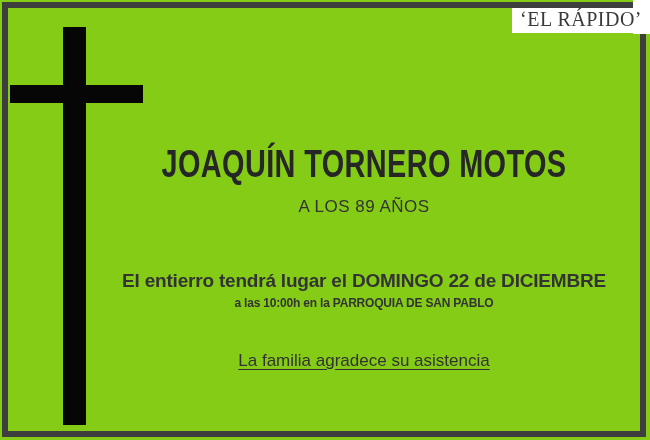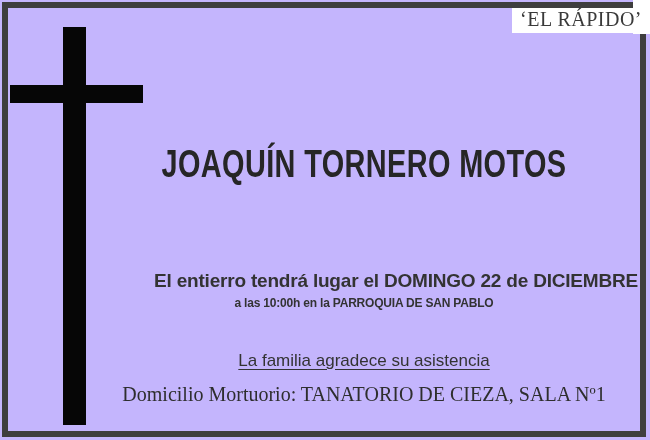--- a/index.html
+++ b/index.html
@@ -4,21 +4,21 @@
 <style>
   html, body {
     margin: 0;
     padding: 0;
     background: #ffffff;
   }
   .canvas {
     position: relative;
     width: 650px;
     height: 440px;
-    background: #c4b5fd;
+    background: #84cc16;
     overflow: hidden;
     font-family: "Liberation Sans", sans-serif;
     color: #303030;
   }
   
   .frame {
     position: absolute;
     left: 2px;
     top: 2px;
     right: 4px;
@@ -109,21 +109,20 @@
     font-size: 24px;
     letter-spacing: 1px;
     color: #3c3c3c;
   }
   .funeral-1 {
     top: 270px;
     font-size: 19px;
     font-weight: bold;
     letter-spacing: -0.2px;
     color: #333333;
-    text-align: right;
   }
   .funeral-2 {
     top: 296px;
     font-size: 12px;
     font-weight: bold;
     letter-spacing: -0.2px;
     color: #333333;
   }
   .family {
     top: 351px;
@@ -151,24 +150,24 @@
 
   <div>
     <div class="cross-v"></div>
     <div class="cross-h"></div>
   </div>
 
   <div class="content">
 
     <div class="line name">JOAQUÍN TORNERO MOTOS</div>
 
+    <div class="line age">A LOS 89 AÑOS</div>
 
 
     <div class="line funeral-1">El entierro tendrá lugar el DOMINGO 22 de DICIEMBRE</div>
 
     <div class="line funeral-2">a las 10:00h en la PARROQUIA DE SAN PABLO</div>
 
     <div class="line family">La familia agradece su asistencia</div>
 
-    <div class="line mortuary">Domicilio Mortuorio: TANATORIO DE CIEZA, SALA Nº1</div>
   </div>
 
 </div>
 
 </body></html>

